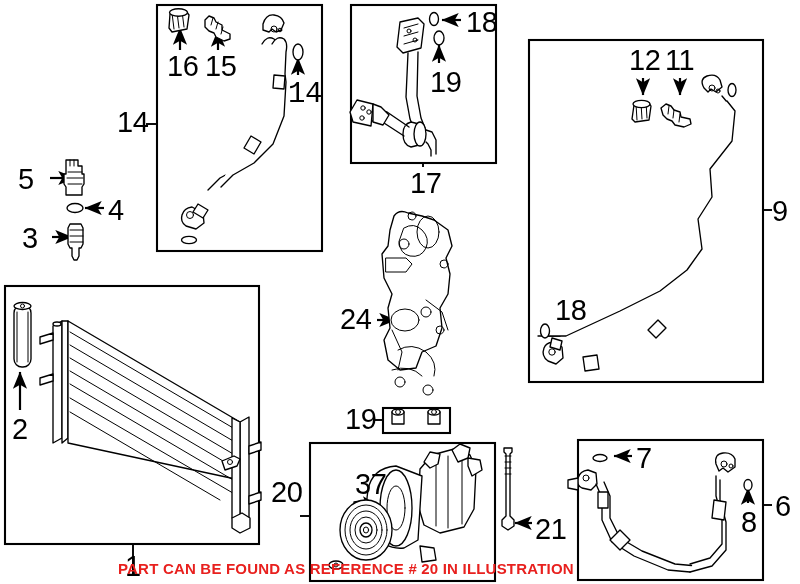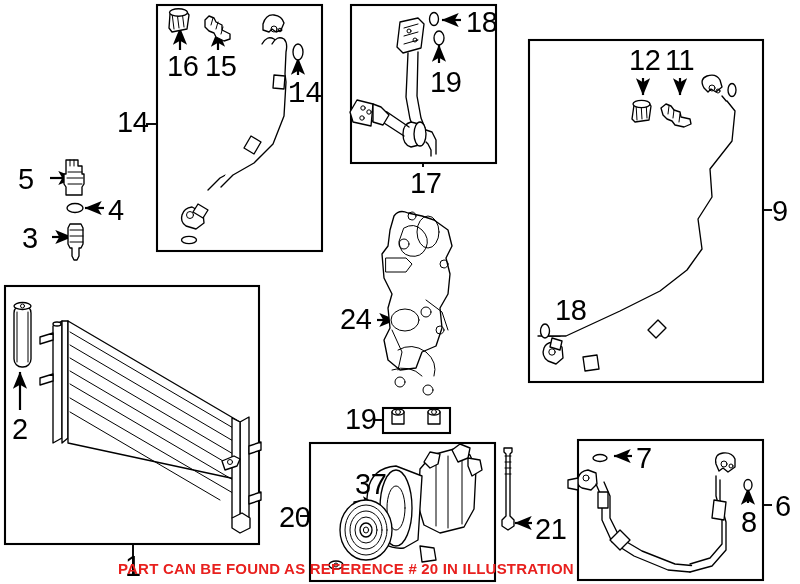--- a/index.html
+++ b/index.html
@@ -377,21 +377,21 @@
   <div class="callout" style="left:555px; top:296px;">18</div>
   <div class="callout" style="left:665px; top:46px;">11</div>
   <div class="callout" style="left:629px; top:46px;">12</div>
   <div class="callout" style="left:117px; top:108px;">14</div>
   <div class="callout" style="left:288px; top:80px;font-family:Liberation Mono, monospace;">14</div>
   <div class="callout" style="left:205px; top:52px;">15</div>
   <div class="callout" style="left:167px; top:52px;">16</div>
   <div class="callout" style="left:410px; top:169px;">17</div>
   <div class="callout" style="left:466px; top:8px;">18</div>
   <div class="callout" style="left:430px; top:68px;">19</div>
-  <div class="callout" style="left:271px; top:503px;margin-left:8px;">20</div>
+  <div class="callout" style="left:271px; top:478px;">20</div>
   <div class="callout" style="left:535px; top:515px;">21</div>
   <div class="callout" style="left:345px; top:405px;">19</div>
   <div class="callout" style="left:355px; top:470px;">37</div>
   <div class="callout" style="left:340px; top:305px;">24</div>
 
   <div class="notice" style="left:118px; top:560px; color:#e8201e;">PART CAN BE FOUND AS REFERENCE # 20 IN ILLUSTRATION</div>
 
 </div>
 
 </body></html>

